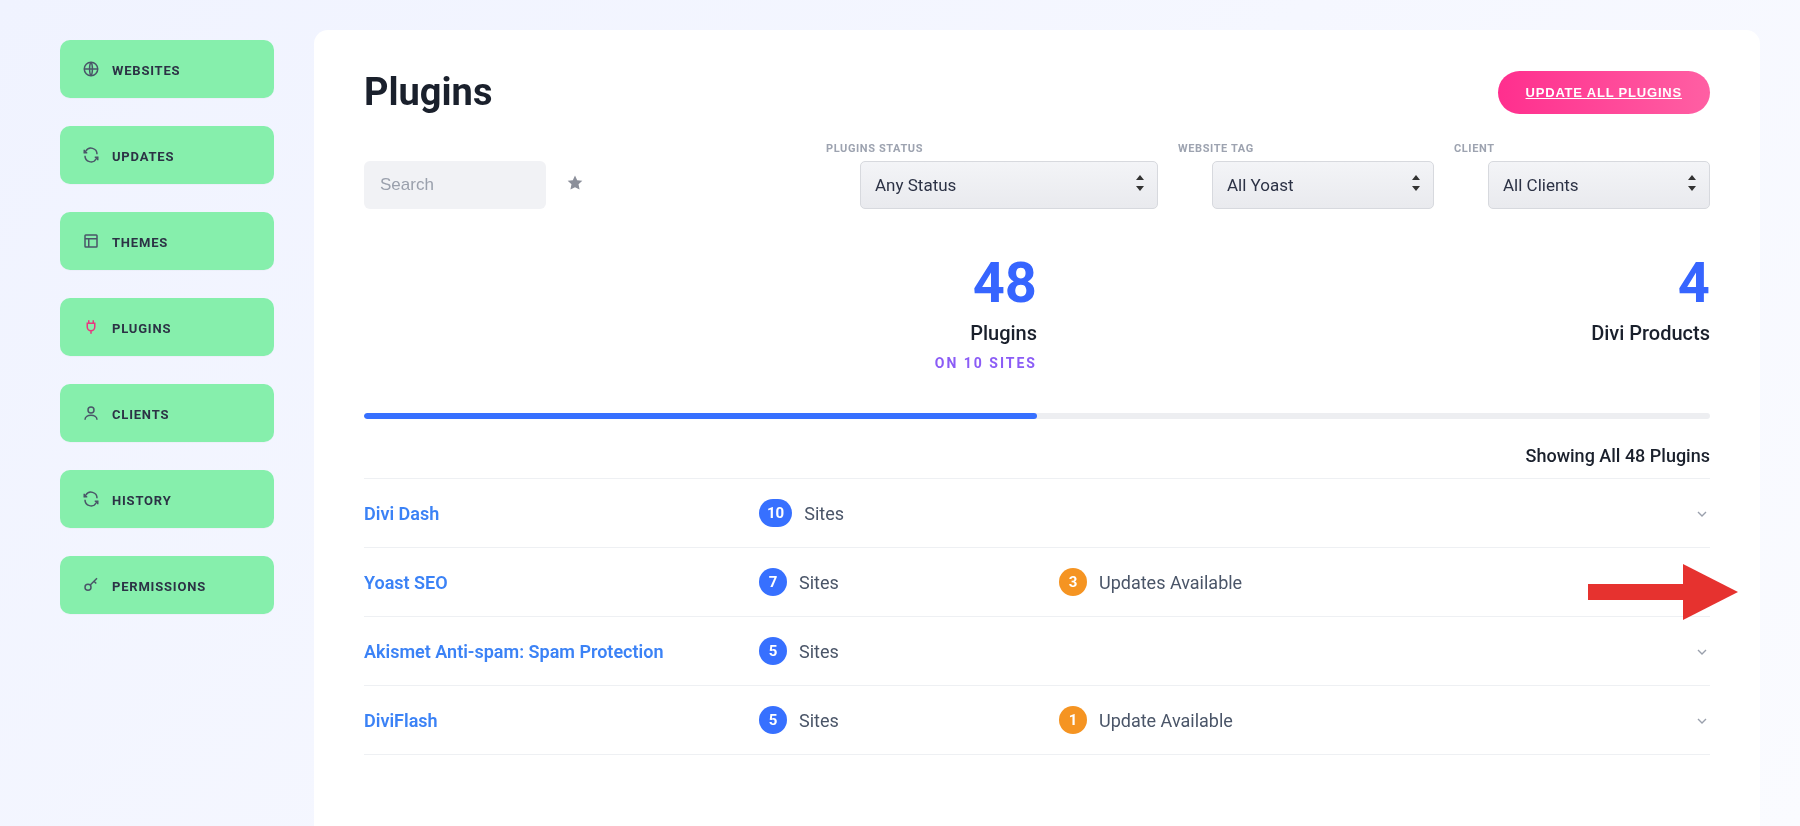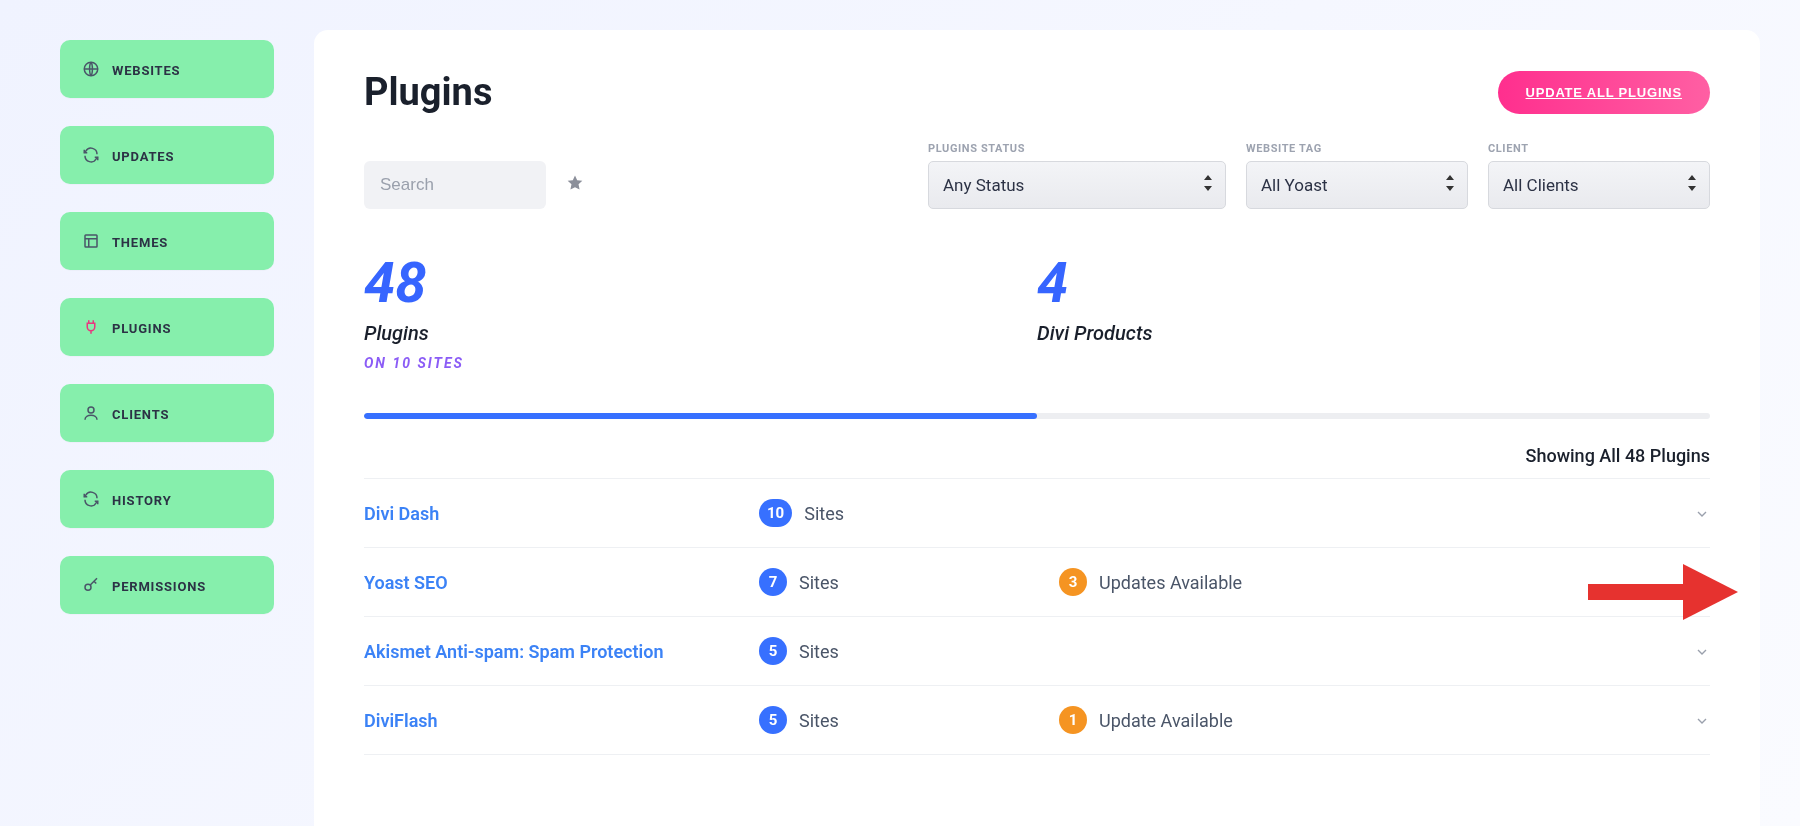--- a/index.html
+++ b/index.html
@@ -126,42 +126,42 @@
     background: linear-gradient(#f3f4f7,#e9eaee);
     border: 1px solid #d7d9de;
     border-radius: 5px;
     display: flex;
     align-items: center;
     padding: 0 36px 0 14px;
     font-size: 17px;
     color: #2c3245;
     cursor: pointer;
     min-width: 220px;
+    margin-left: 34px;
   }
   .select .caret {
     position: absolute;
     right: 12px;
     top: 50%;
     transform: translateY(-50%);
     width: 10px;
     color: #333;
   }
   .select.wide1 { min-width: 298px; }
   .select.wide2 { min-width: 222px; }
   .select.wide3 { min-width: 222px; }
   
   .stats {
     display: flex;
     margin: 0 0 20px 0;
   }
   .stat-tab {
     flex: 1;
-    text-align: left;
+    text-align: right;
     cursor: pointer;
-    font-style: italic;
   }
   .stat-num {
     font-size: 56px;
     font-weight: 700;
     color: #3665ff;
     line-height: 1;
     margin-bottom: 10px;
   }
   .stat-cap {
     font-size: 20px;

